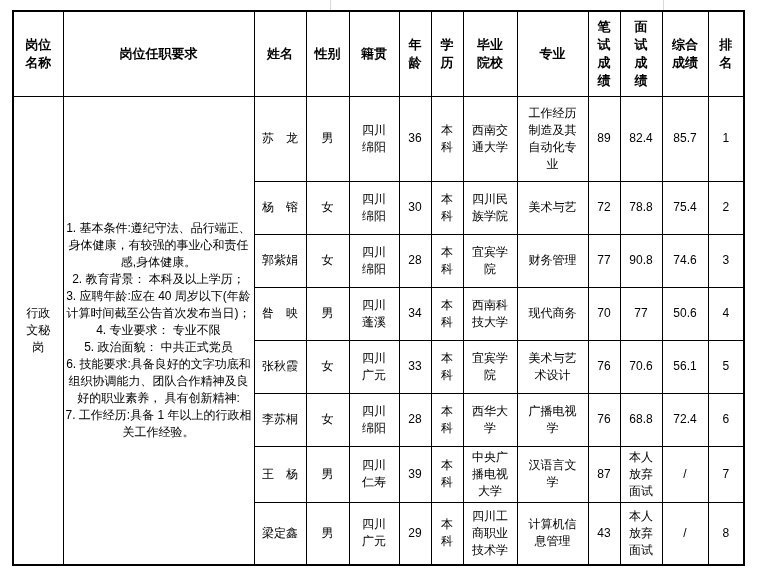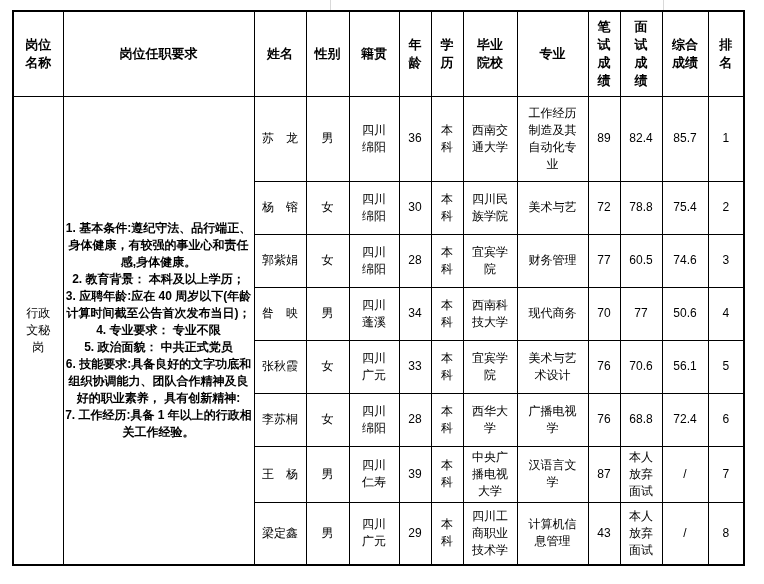--- a/index.html
+++ b/index.html
@@ -18,21 +18,21 @@
     border:1px solid #000;
     text-align:center;vertical-align:middle;
     font-size:12px;line-height:17px;
     white-space:pre-line;word-break:break-all;
     padding:2px 1px;
     color:#000;
   }
   table.rec th{font-weight:bold;font-size:13px;line-height:18px;}
   td.cell-req{
     text-align:left;font-size:13px;line-height:26px;
-    padding:2px 7px;vertical-align:middle;font-weight:bold;
+    padding:2px 7px;vertical-align:middle;
   }
   tr.h-header{height:85px;}
   tr.h-r1{height:85px;}
   tr.h-std{height:53px;}
   tr.h-r7{height:56px;}
   tr.h-r8{height:63px;}
 </style>
 </head>
 <body>
 
@@ -134,21 +134,21 @@
       <td>女</td>
       <td>四川
 绵阳</td>
       <td>28</td>
       <td>本
 科</td>
       <td>宜宾学
 院</td>
       <td>财务管理</td>
       <td>77</td>
-      <td>60.5</td>
+      <td>90.8</td>
       <td>74.6</td>
       <td>3</td>
     </tr>
     <tr class="h-std">
       <td>昝　映</td>
       <td>男</td>
       <td>四川
 蓬溪</td>
       <td>34</td>
       <td>本

